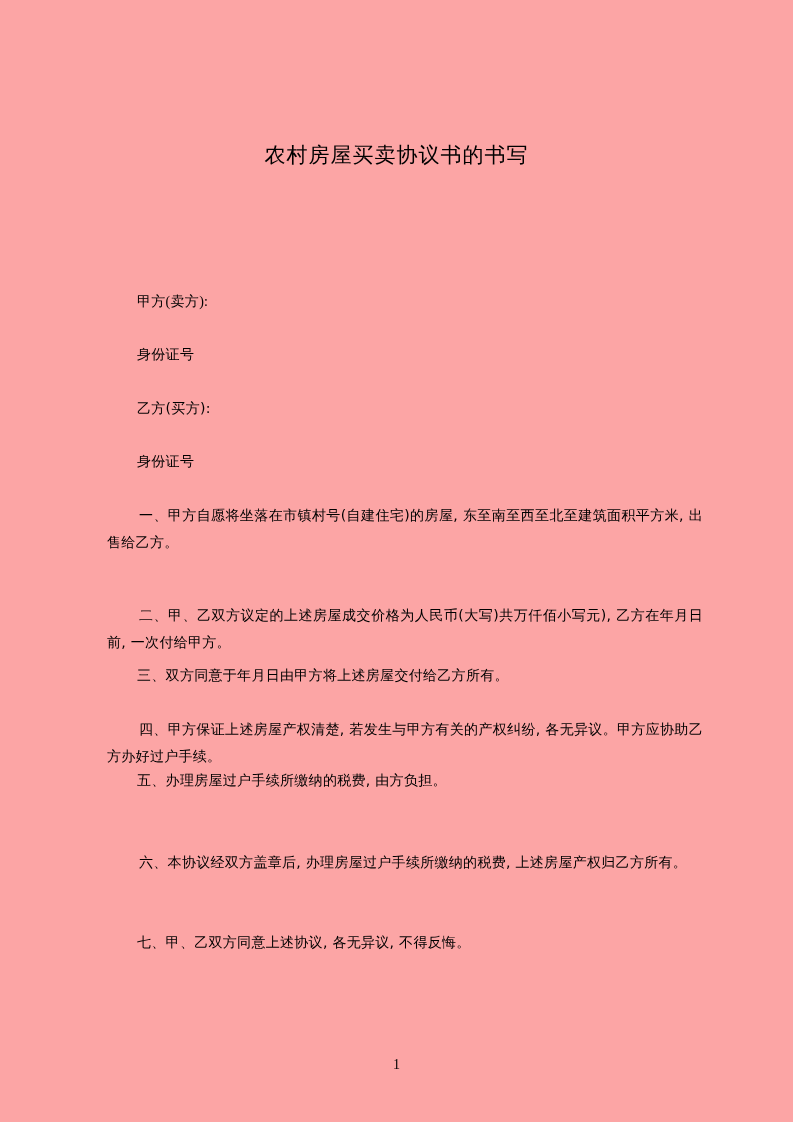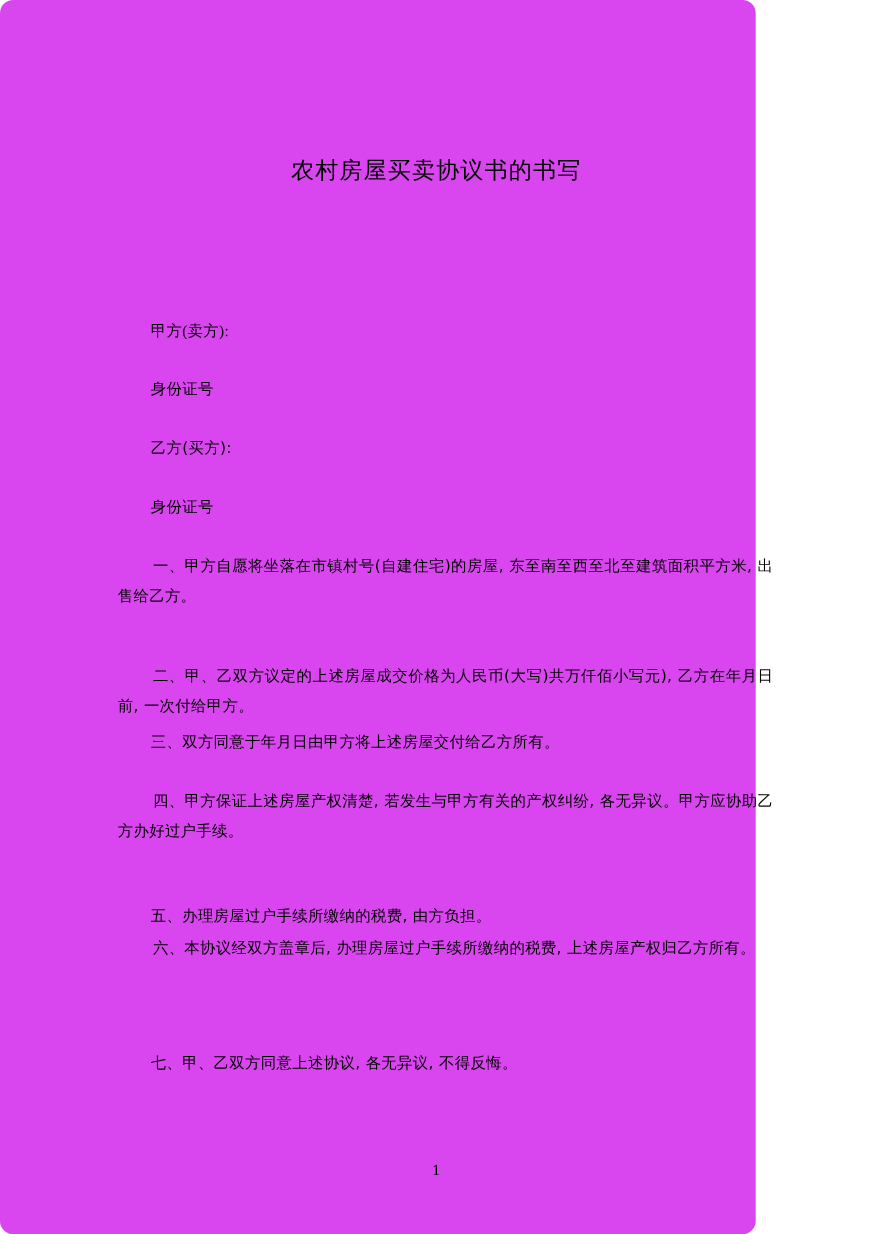--- a/index.html
+++ b/index.html
@@ -11,24 +11,23 @@
       width: 793px;
       height: 1122px;
       position: relative;
       overflow: hidden;
       font-family: "DejaVu Sans", "Liberation Sans", sans-serif;
       color: #000000;
     }
     .page {
       position: absolute;
       left: 0; top: 0;
-      width: 687px;
+      width: 793px;
       height: 1122px;
-      background: #d946ef;
-      border-radius: 12px;
+      background: #fca5a5;
     }
     .title {
       position: absolute;
       top: 140px;
       left: 0;
       width: 793px;
       text-align: center;
       font-size: 21px;
       letter-spacing: 1px;
       line-height: 30px;
@@ -71,18 +70,18 @@
 
   <p class="para indent" style="top:288px;font-family:Liberation Serif, serif;">甲方(卖方):</p>
   <p class="para indent" style="top:341px;">身份证号</p>
   <p class="para indent" style="top:395px;">乙方(买方):</p>
   <p class="para indent" style="top:448px;">身份证号</p>
 
   <p class="para indent-wide" style="top:502px;">一、甲方自愿将坐落在市镇村号(自建住宅)的房屋, 东至南至西至北至建筑面积平方米, 出售给乙方。</p>
   <p class="para indent-wide" style="top:582px;margin-top:20px;">二、甲、乙双方议定的上述房屋成交价格为人民币(大写)共万仟佰小写元), 乙方在年月日前, 一次付给甲方。</p>
   <p class="para indent" style="top:662px;">三、双方同意于年月日由甲方将上述房屋交付给乙方所有。</p>
   <p class="para indent-wide" style="top:716px;">四、甲方保证上述房屋产权清楚, 若发生与甲方有关的产权纠纷, 各无异议。甲方应协助乙方办好过户手续。</p>
-  <p class="para indent" style="top:820px;">五、办理房屋过户手续所缴纳的税费, 由方负担。</p>
+  <p class="para indent" style="top:767px;">五、办理房屋过户手续所缴纳的税费, 由方负担。</p>
   <p class="para indent-wide" style="top:849px;">六、本协议经双方盖章后, 办理房屋过户手续所缴纳的税费, 上述房屋产权归乙方所有。</p>
-  <p class="para indent" style="top:929px;margin-top:25px;">七、甲、乙双方同意上述协议, 各无异议, 不得反悔。</p>
+  <p class="para indent" style="top:929px;">七、甲、乙双方同意上述协议, 各无异议, 不得反悔。</p>
 
   <div class="page-number">1</div>
 </div>
 
 </body></html>

